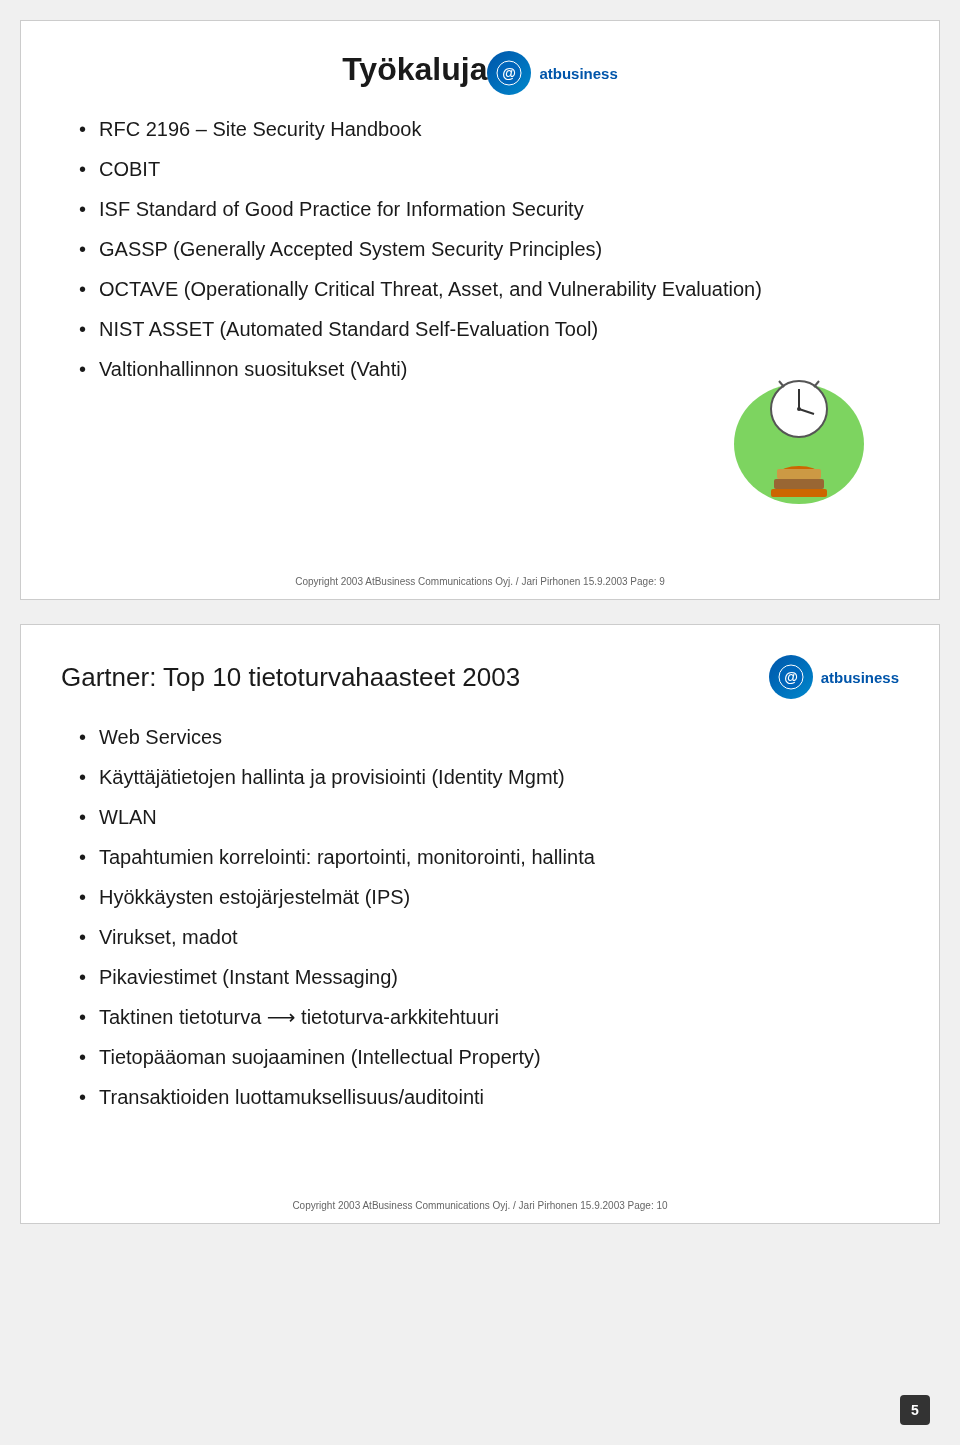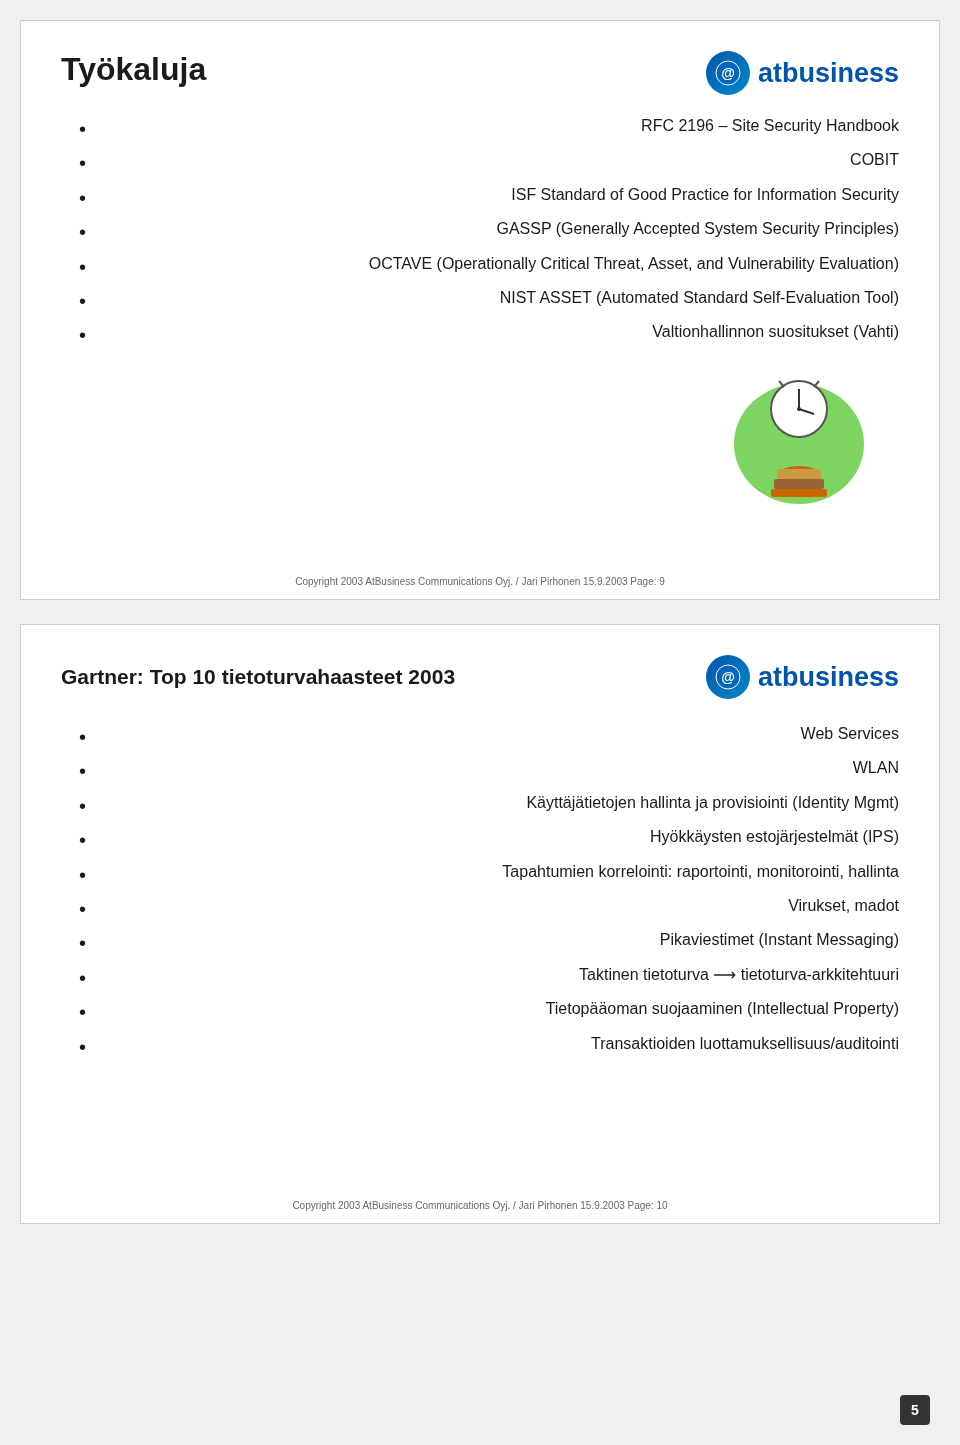--- a/index.html
+++ b/index.html
@@ -23,21 +23,21 @@
       position: relative;
     }
 
     
     .slide1 {
       min-height: 580px;
     }
 
     .slide-header {
       display: flex;
-      justify-content: space-between;
+      justify-content: center;
       align-items: flex-start;
       margin-bottom: 20px;
     }
 
     .slide-title {
       font-size: 32px;
       font-weight: bold;
       color: #1a1a1a;
     }
 
@@ -54,39 +54,38 @@
       background: linear-gradient(135deg, #0055aa, #0088cc);
       display: flex;
       align-items: center;
       justify-content: center;
       color: white;
       font-size: 18px;
       font-weight: bold;
     }
 
     .logo-text {
-      font-size: 27px;
+      font-size: 15px;
       color: #0055aa;
       font-weight: bold;
     }
 
     .bullet-list {
       list-style: none;
       padding-left: 10px;
       margin-top: 10px;
     }
 
     .bullet-list li {
       position: relative;
       padding-left: 28px;
       margin-bottom: 12px;
-      font-size: 16px;
+      font-size: 20px;
       color: #1a1a1a;
       line-height: 1.4;
-      text-align: right;
     }
 
     .bullet-list li::before {
       content: "•";
       position: absolute;
       left: 8px;
       top: 0;
       font-size: 20px;
       color: #1a1a1a;
     }
@@ -116,22 +115,22 @@
     }
 
     .slide2-header {
       display: flex;
       justify-content: space-between;
       align-items: center;
       margin-bottom: 24px;
     }
 
     .slide2-title {
-      font-size: 21px;
-      font-weight: bold;
+      font-size: 26px;
+      font-weight: normal;
       color: #1a1a1a;
     }
 
     
     .page-number-area {
       position: fixed;
       bottom: 20px;
       right: 30px;
       width: 30px;
       height: 30px;
@@ -206,24 +205,24 @@
           <circle cx="14" cy="14" r="12" fill="#0066bb" stroke="white" stroke-width="1"></circle>
           <text x="14" y="19" text-anchor="middle" fill="white" font-size="14" font-weight="bold" font-family="Arial">@</text>
         </svg>
       </div>
       <span class="logo-text">atbusiness</span>
     </div>
   </div>
 
   <ul class="bullet-list">
     <li>Web Services</li>
+    <li>Käyttäjätietojen hallinta ja provisiointi (Identity Mgmt)</li>
     <li>WLAN</li>
-    <li>Käyttäjätietojen hallinta ja provisiointi (Identity Mgmt)</li>
+    <li>Tapahtumien korrelointi: raportointi, monitorointi, hallinta</li>
     <li>Hyökkäysten estojärjestelmät (IPS)</li>
-    <li>Tapahtumien korrelointi: raportointi, monitorointi, hallinta</li>
     <li>Virukset, madot</li>
     <li>Pikaviestimet (Instant Messaging)</li>
     <li>Taktinen tietoturva  ⟶  tietoturva-arkkitehtuuri</li>
     <li>Tietopääoman suojaaminen (Intellectual Property)</li>
     <li>Transaktioiden luottamuksellisuus/auditointi</li>
   </ul>
 
   <div class="slide-footer">Copyright 2003 AtBusiness Communications Oyj.  / Jari Pirhonen 15.9.2003  Page: 10</div>
 </div>
 

